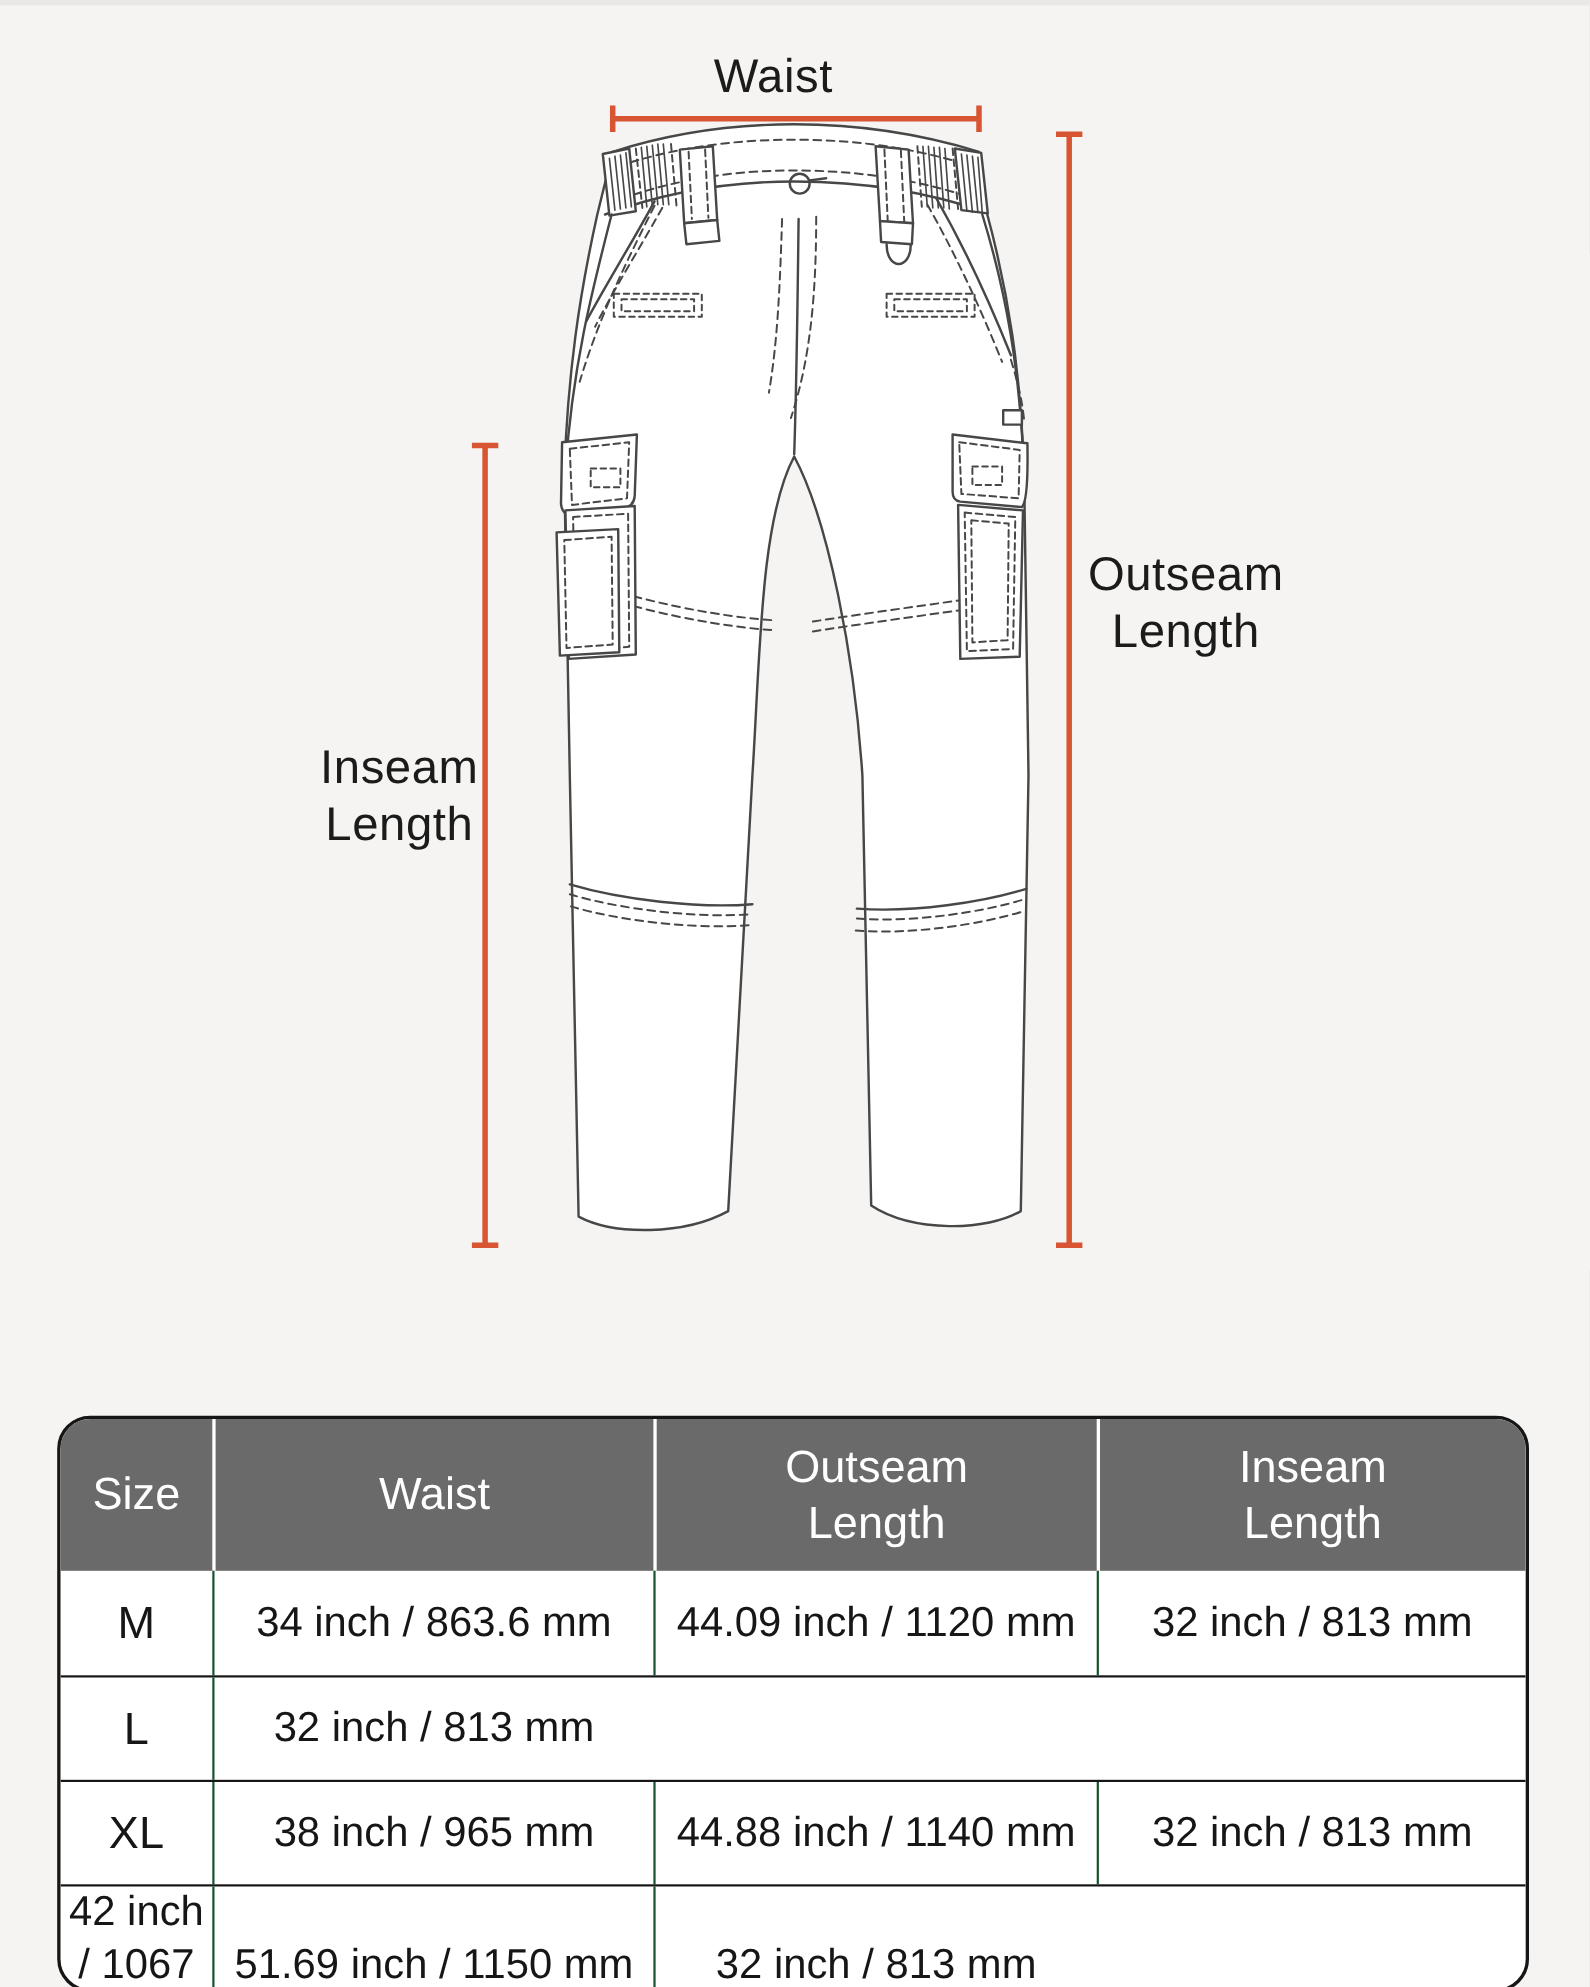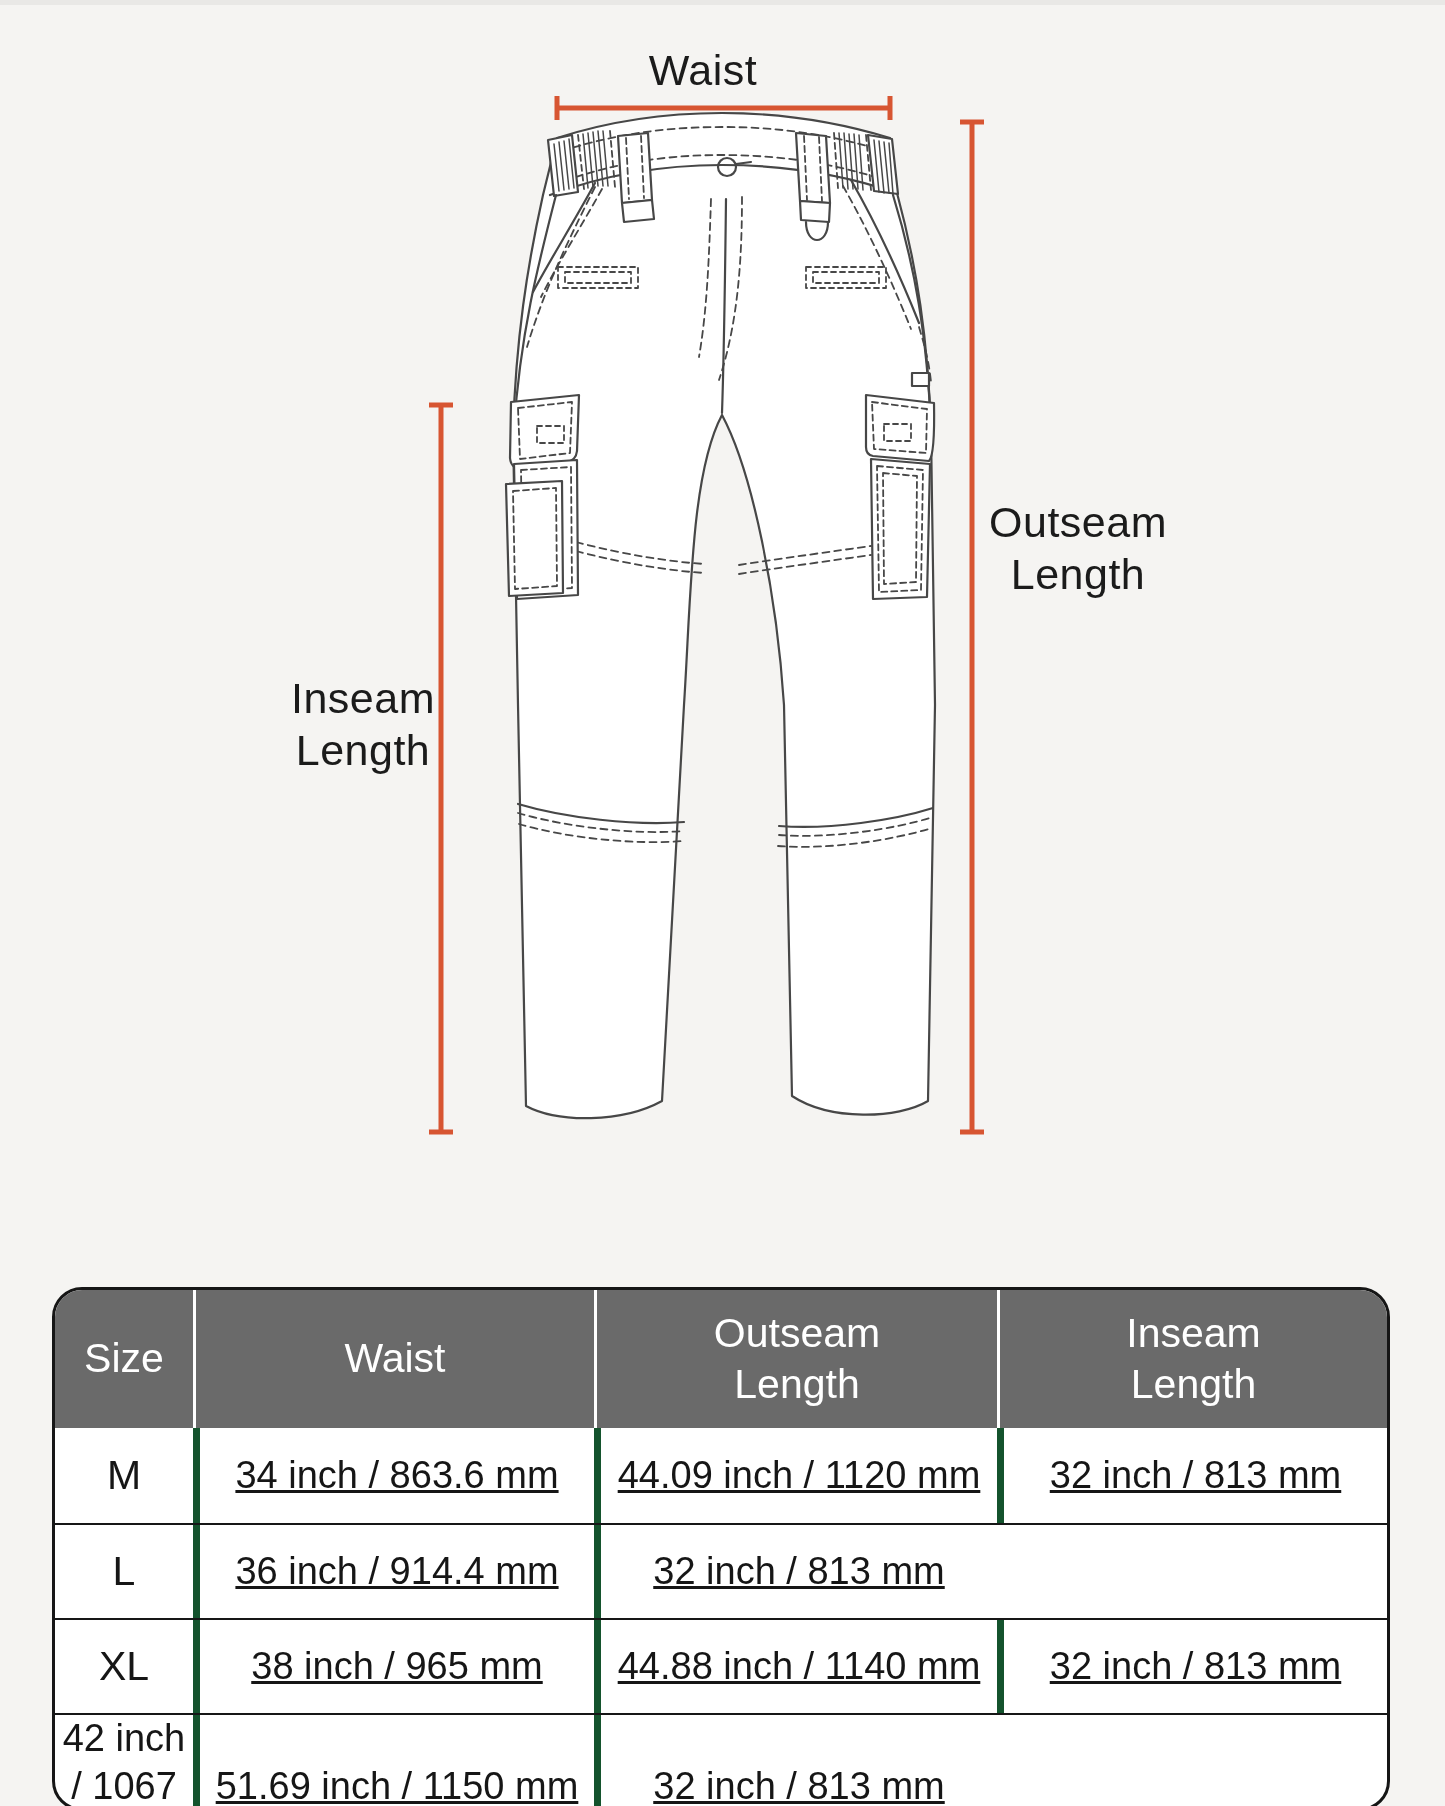--- a/index.html
+++ b/index.html
@@ -26,21 +26,21 @@
   }
   .t-row{display:grid;grid-template-columns:138px 401px 403px 1fr;min-height:0;}
   .t-row.header{background:#6A6A6A;}
   .t-cell{
     display:flex;align-items:center;justify-content:center;
     text-align:center;font-size:38px;color:#161616;
     white-space:pre-line;line-height:1.25;
   }
   .t-row.header .t-cell{color:#FFFFFF;font-size:41px;}
   .t-row.header .t-cell + .t-cell{border-left:3px solid #FFFFFF;}
-  .t-row.body .t-cell + .t-cell{border-left:7px solid #14532d;text-decoration:underline;}
+  .t-row.body .t-cell + .t-cell{border-left:2px solid #14532d;}
   .t-row.body + .t-row.body{border-top:2px solid #161616;}
   .t-cell.size-col{font-size:41px;}
 </style>
 </head>
 <body>
 
 <div class="canvas">
 
   <div class="diagram">
     <svg width="1445" height="1210" viewBox="0 0 1445 1210">
@@ -151,21 +151,20 @@
 
     <div class="t-row body">
       <div class="t-cell size-col">M</div>
       <div class="t-cell">34 inch / 863.6 mm</div>
       <div class="t-cell">44.09 inch / 1120 mm</div>
       <div class="t-cell">32 inch / 813 mm</div>
     </div>
 
     <div class="t-row body">
       <div class="t-cell size-col">L</div>
-      <div class="t-cell">36 inch / 914.4 mm</div>
       <div class="t-cell">32 inch / 813 mm</div>
     </div>
 
     <div class="t-row body">
       <div class="t-cell size-col">XL</div>
       <div class="t-cell">38 inch / 965 mm</div>
       <div class="t-cell">44.88 inch / 1140 mm</div>
       <div class="t-cell">32 inch / 813 mm</div>
     </div>
 

